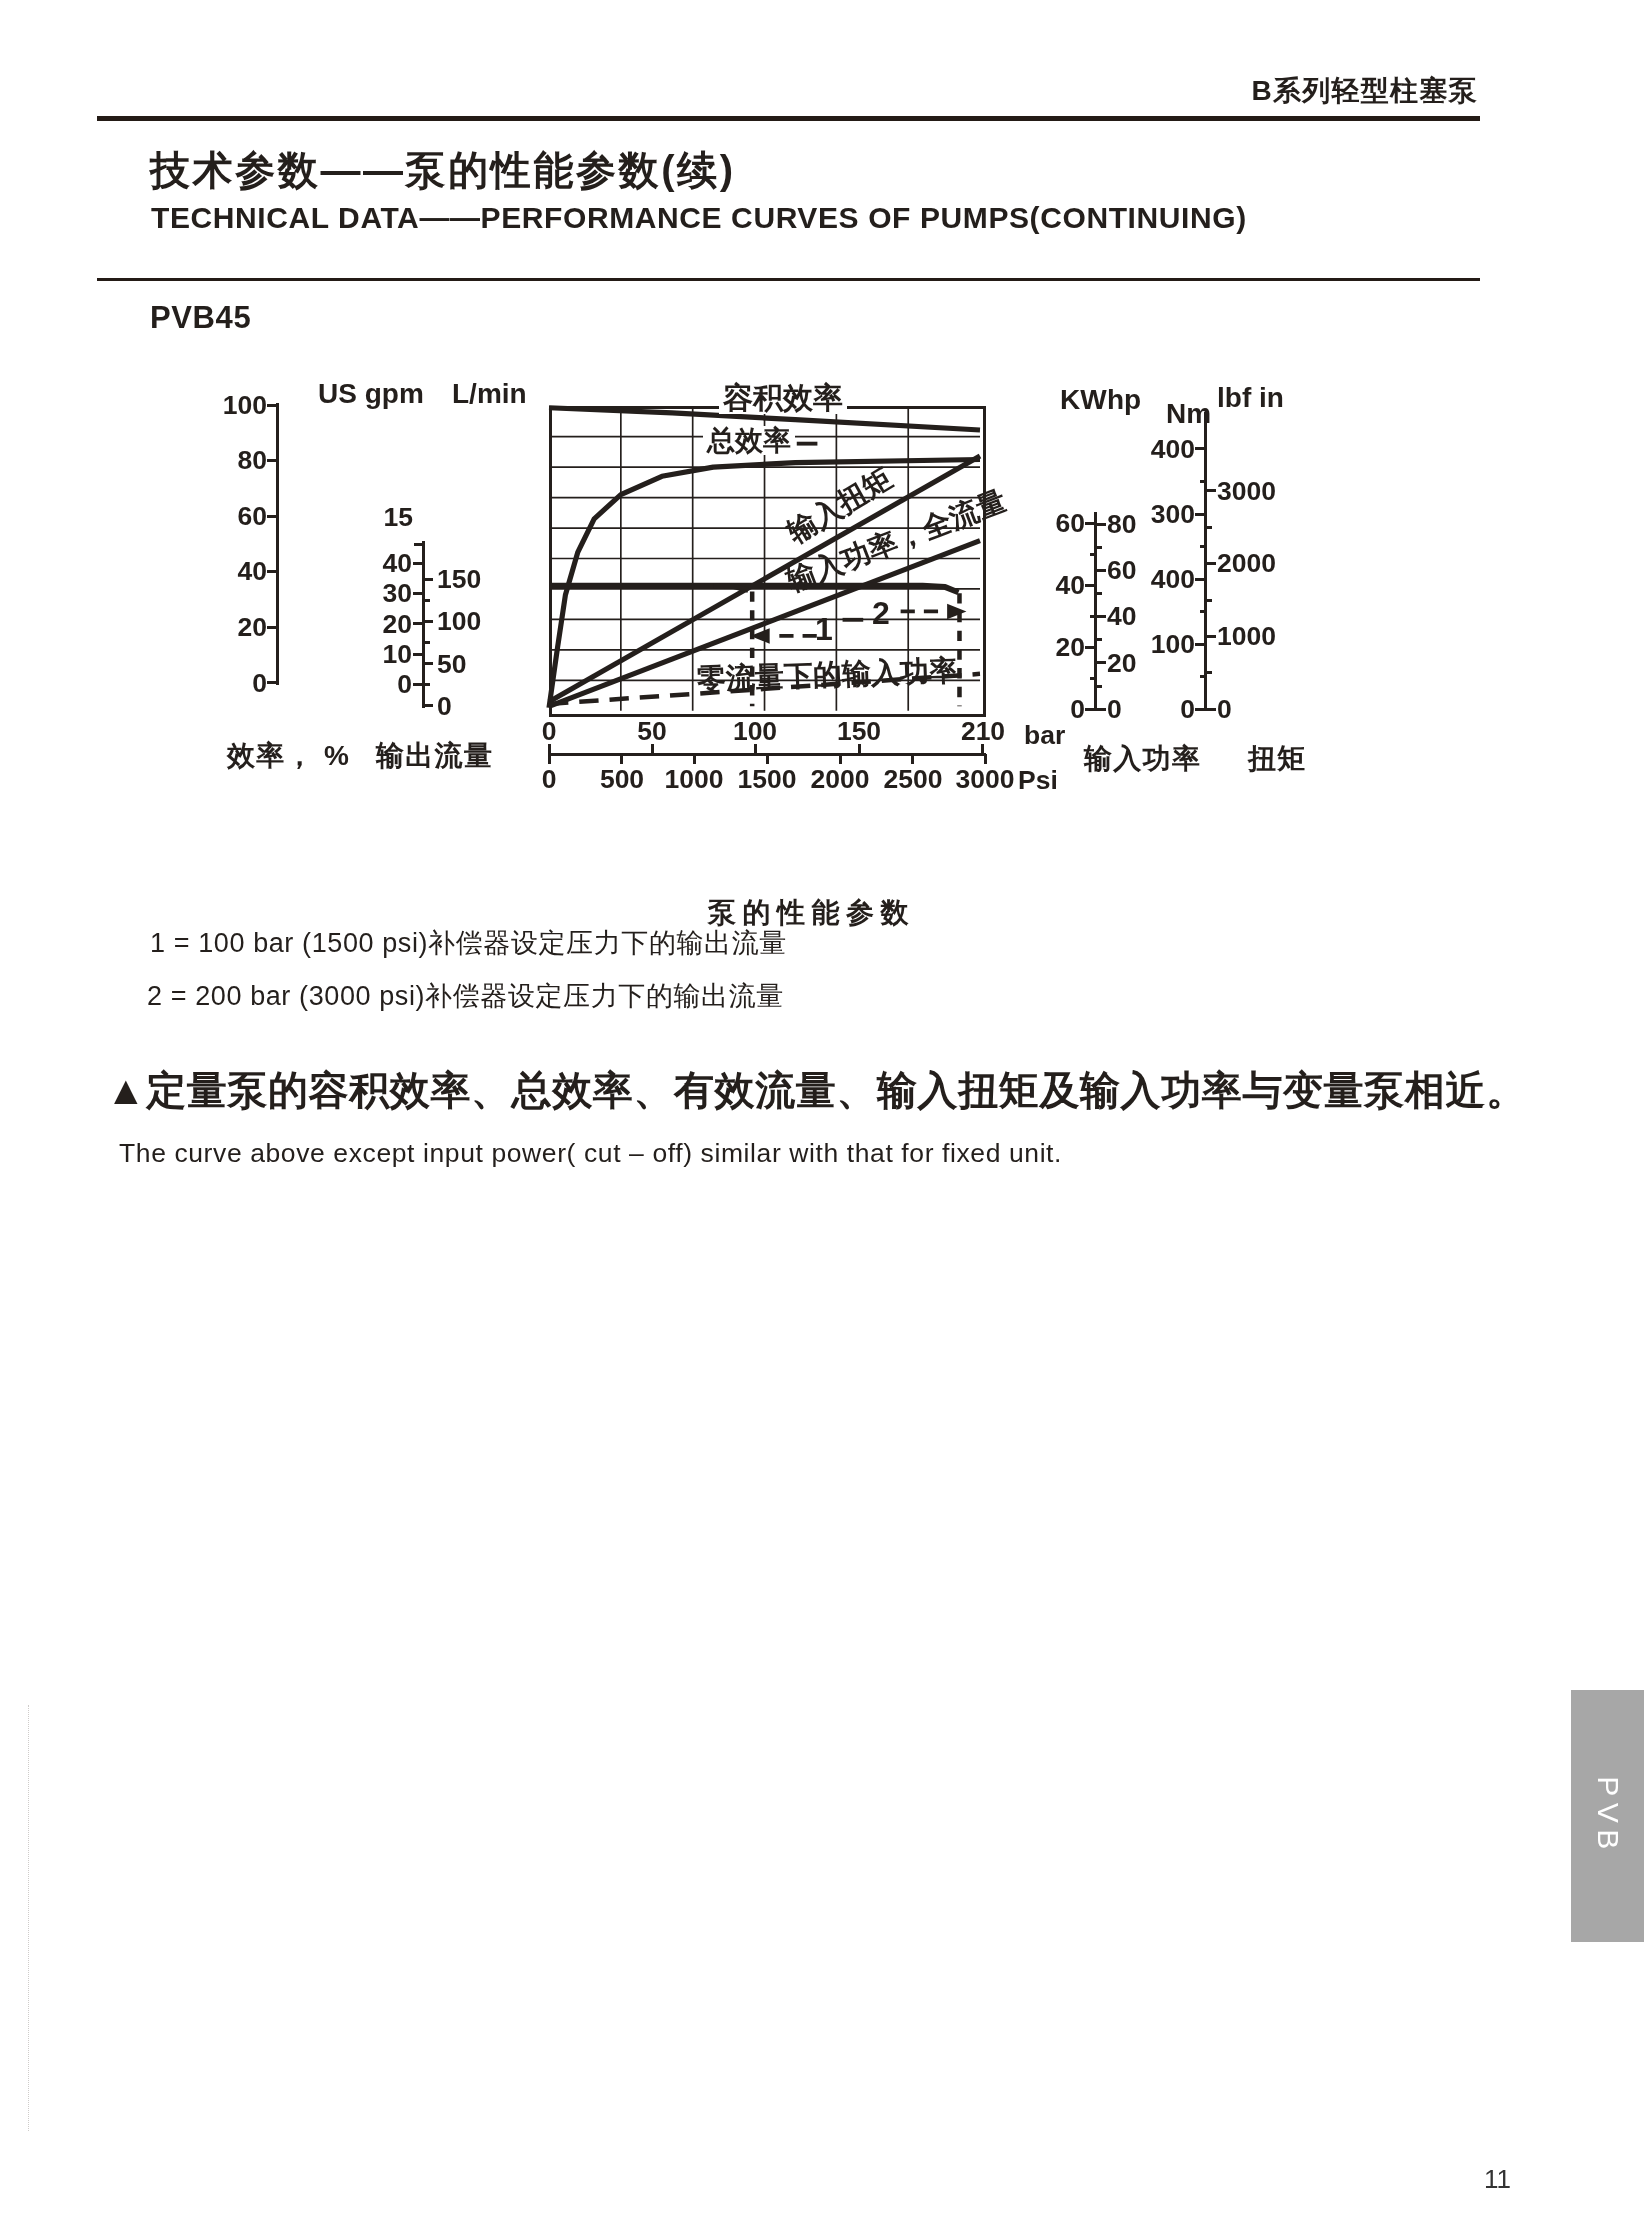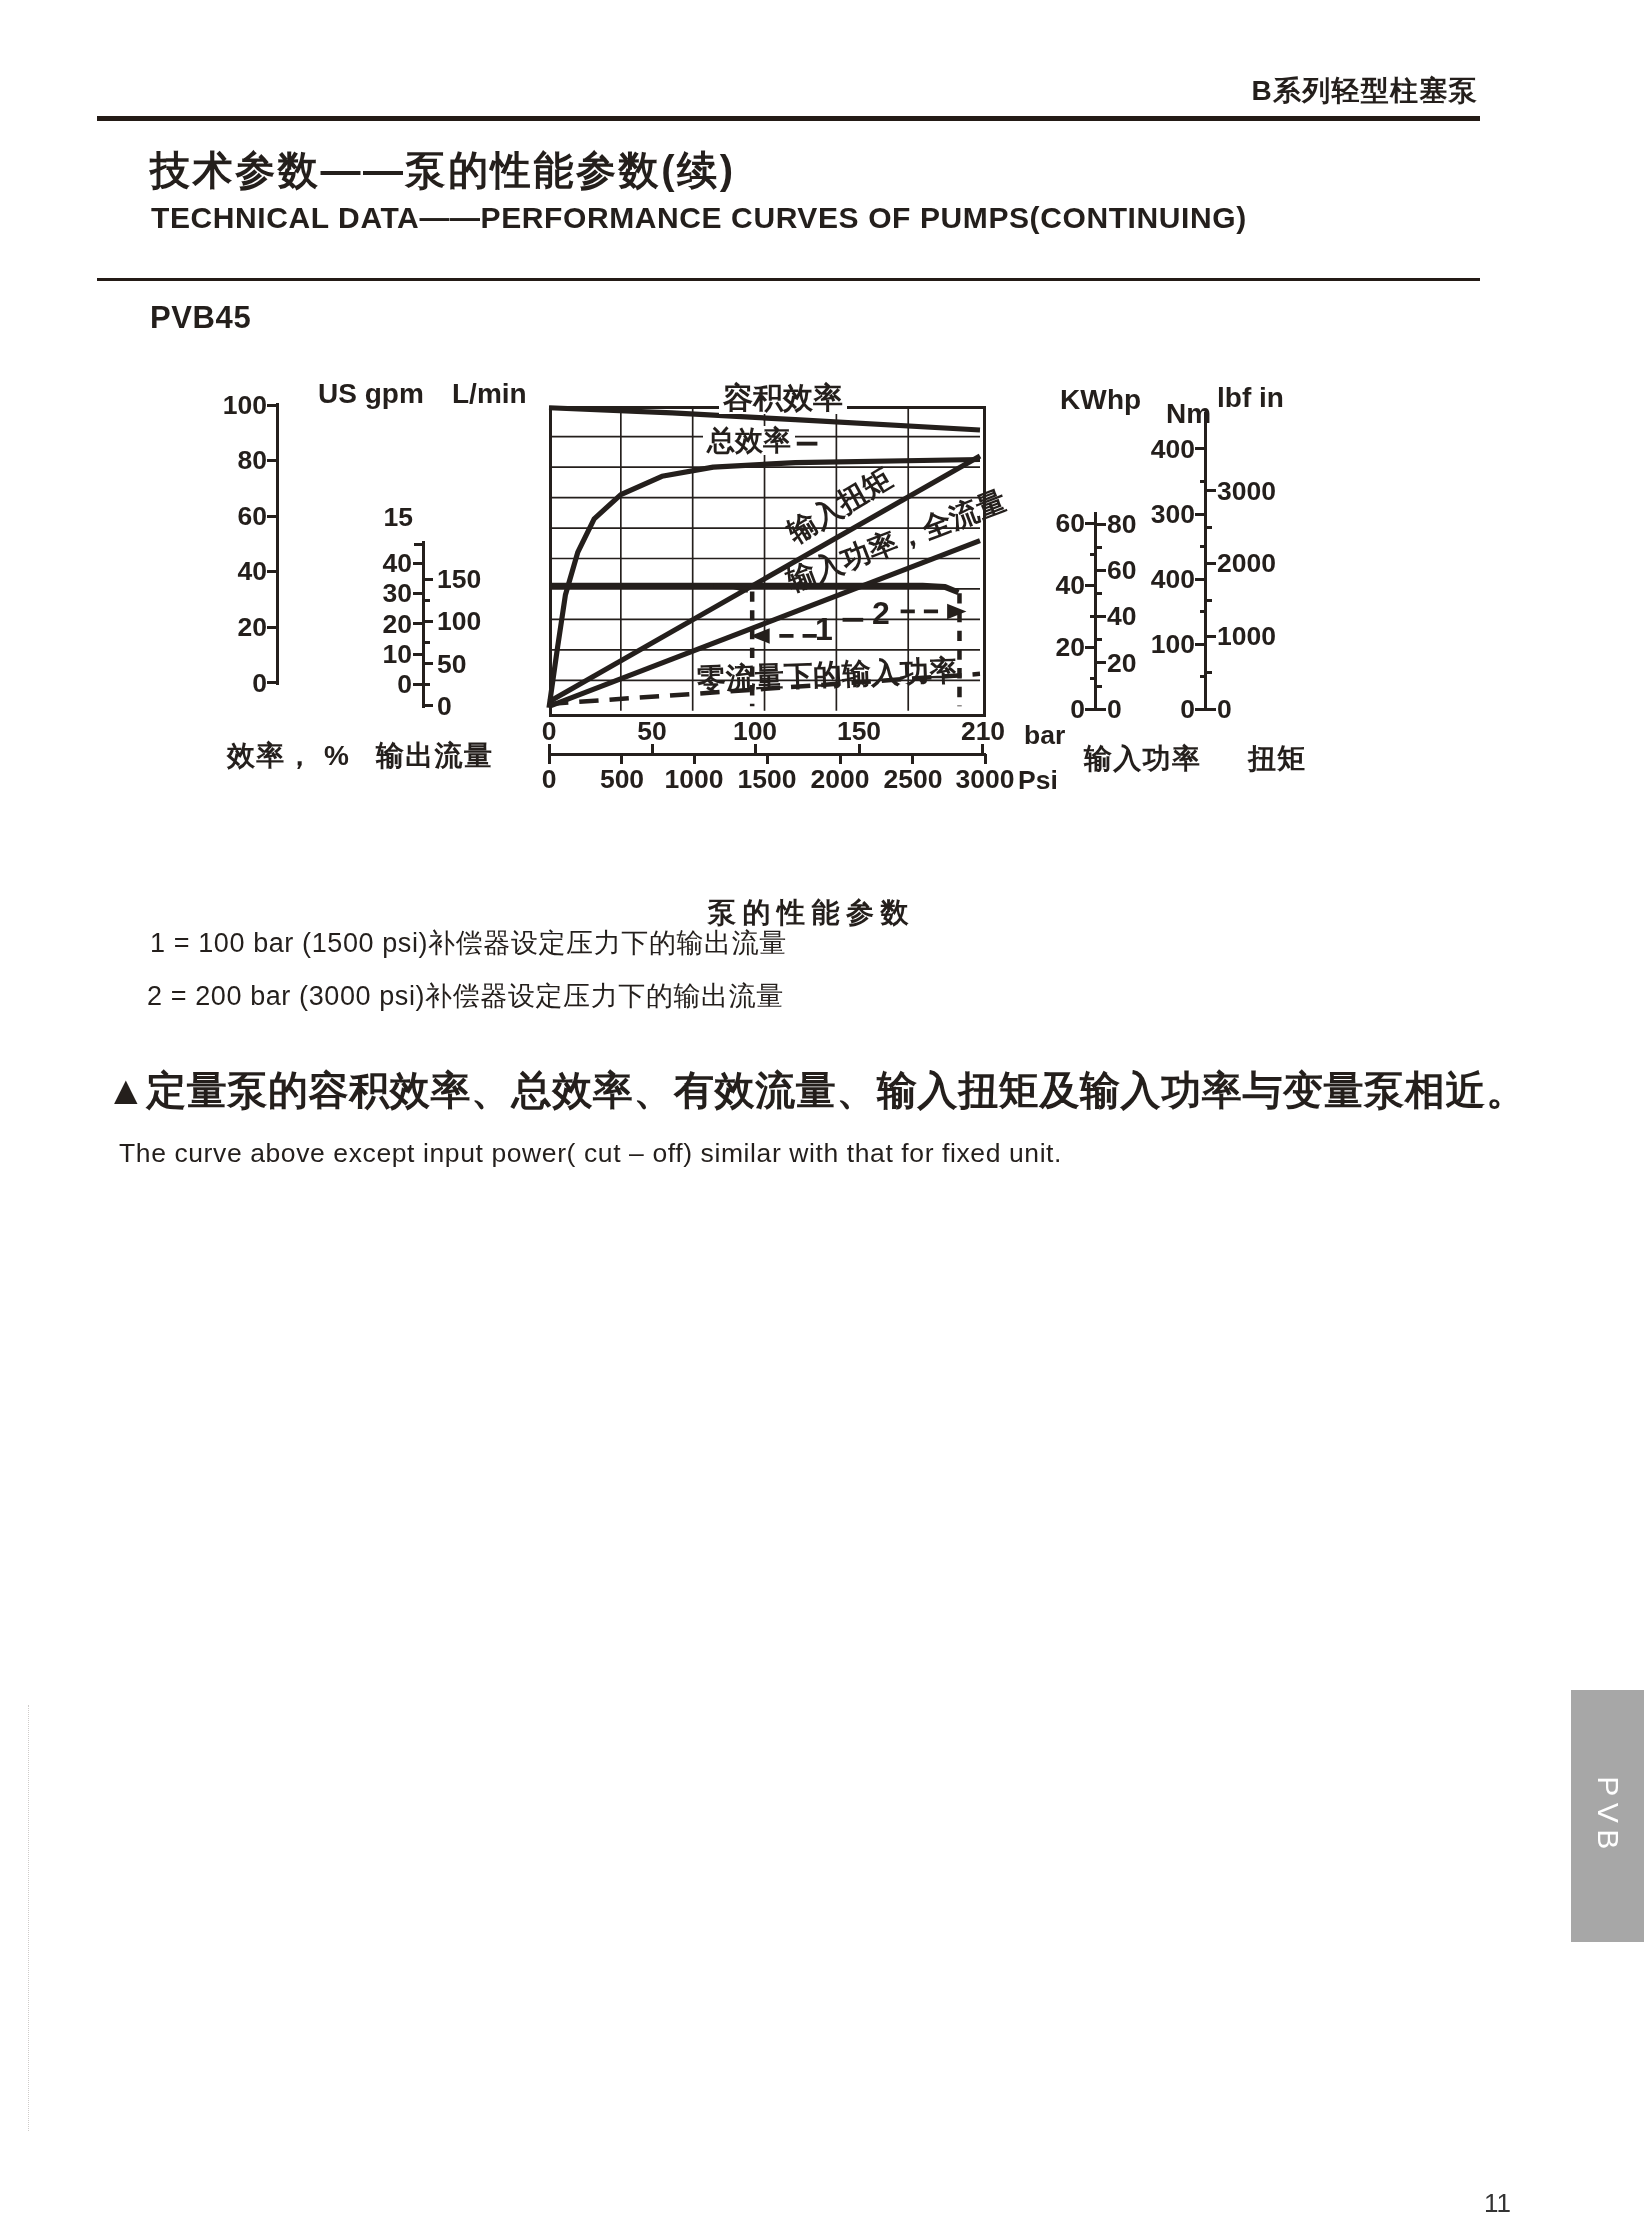--- a/index.html
+++ b/index.html
@@ -26,21 +26,21 @@
   .axis-line{position:absolute;background:#241f1c;}
   .plot-border{position:absolute;border:3.2px solid #241f1c;}
   .curve-label{position:absolute;font-weight:600;white-space:nowrap;line-height:1.05;transform-origin:0 50%;}
   .curve-label.bg{background:#ffffff;padding:0 3.9px;}
   .marker-num{position:absolute;font-size:32px;font-weight:700;line-height:1;}
   .note-line{position:absolute;font-size:27px;white-space:nowrap;letter-spacing:0.6px;}
   .tri-note{position:absolute;font-size:40px;font-weight:600;white-space:nowrap;letter-spacing:0.6px;}
   .en-note{position:absolute;font-size:26.5px;white-space:nowrap;letter-spacing:0.6px;}
   .side-tab{position:absolute;background:#a7a7a7;display:flex;align-items:center;justify-content:center;}
   .side-tab span{color:#ffffff;font-size:30px;letter-spacing:6.5px;transform:rotate(90deg);white-space:nowrap;}
-  .page-num{position:absolute;font-size:26px;color:#333;margin-top:24px;}
+  .page-num{position:absolute;font-size:26px;color:#333;}
   .dot-strip{position:absolute;border-left:1.9px dotted #a8a49f;opacity:.55;}
 </style>
 </head>
 <body>
 
 <div class="page">
 
   <div class="abs hdr-right serif" style="top:72px;right:167px;">B系列轻型柱塞泵</div>
   <div class="rule" style="left:97px;top:116px;width:1383px;height:5.2px;"></div>
 

